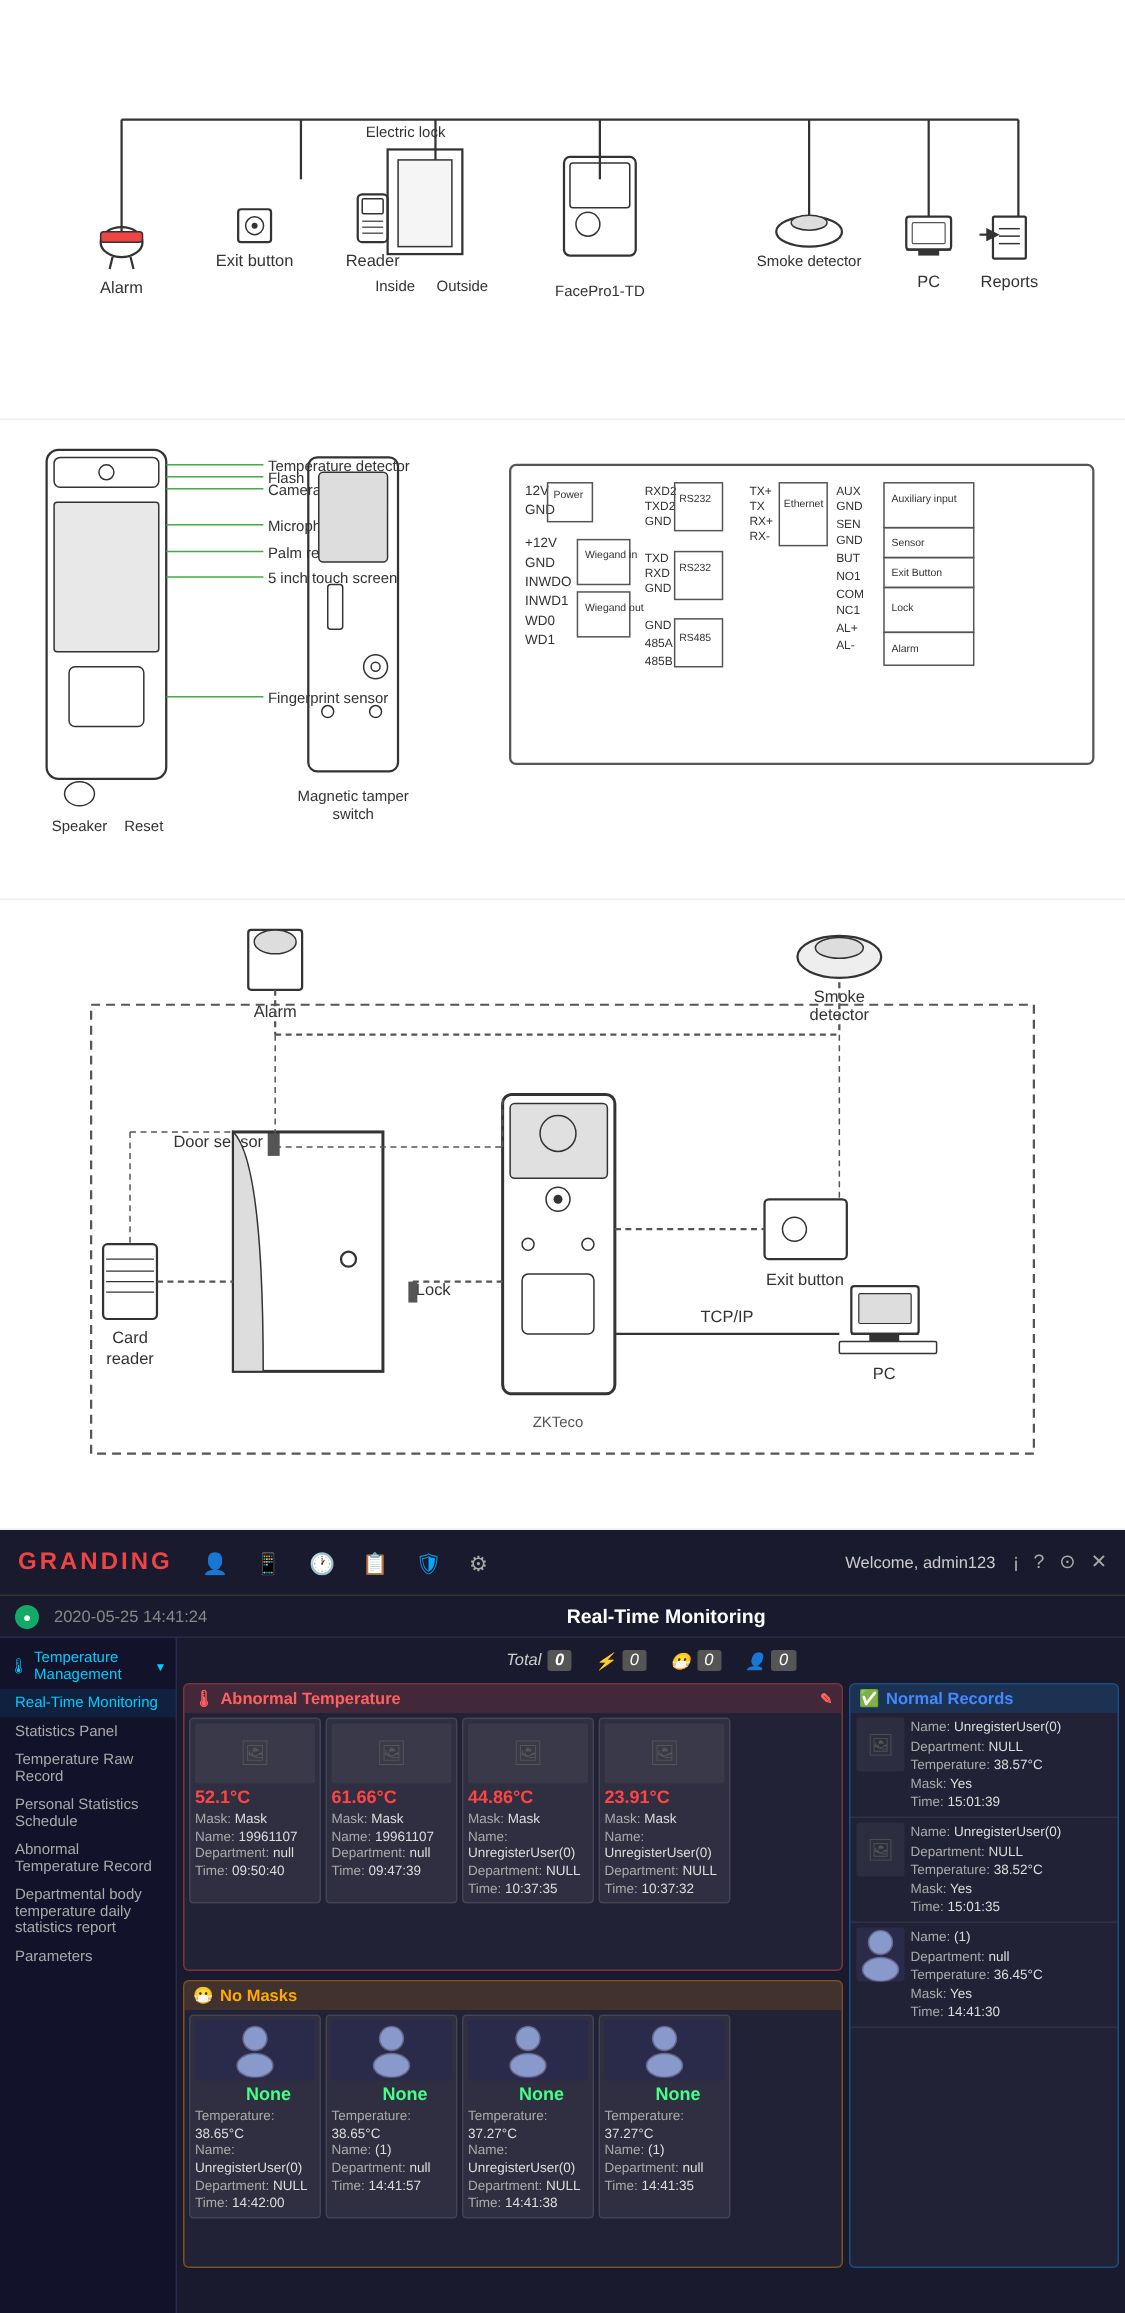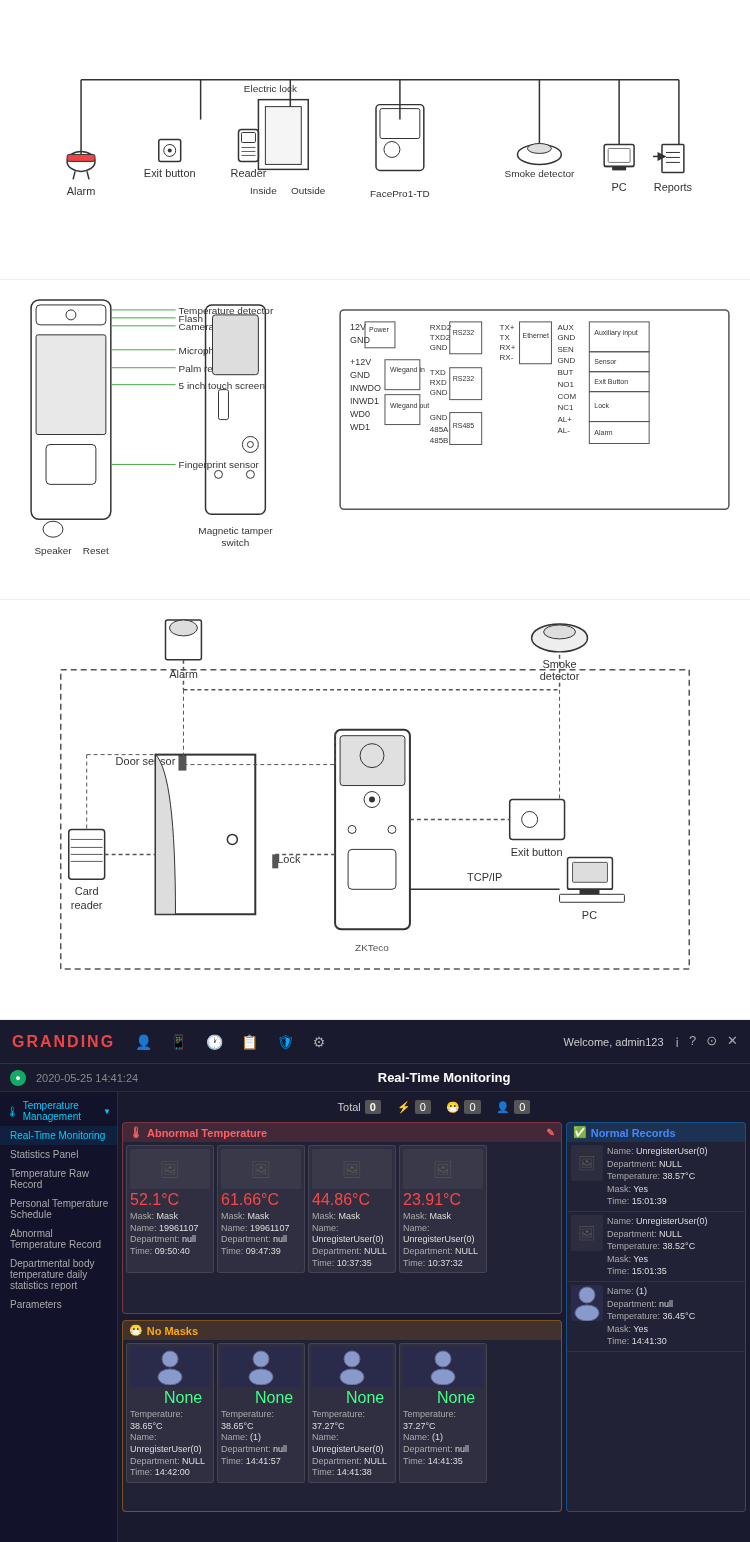--- a/index.html
+++ b/index.html
@@ -173,20 +173,21 @@
       gap: 16px;
       padding: 4px 0;
       margin-bottom: 4px;
     }
     .stat-item {
       display: flex;
       align-items: center;
       gap: 4px;
       color: #ccc;
       font-size: 11px;
+      font-style: italic;
     }
 
     
     .panels-row {
       display: flex;
       gap: 4px;
       height: 390px;
     }
 
     
@@ -246,22 +247,22 @@
       background: rgba(255,255,255,0.05);
       border-radius: 2px;
       margin-bottom: 2px;
       display: flex;
       align-items: center;
       justify-content: center;
       color: #555;
       font-size: 16px;
     }
     .temp-value {
-      font-size: 16px;
-      font-weight: normal;
+      font-size: 12px;
+      font-weight: bold;
       color: #ff4444;
       margin-bottom: 2px;
     }
     .temp-value.normal { color: #44ff88; padding-left: 34px; }
     .card-label {
       color: #aaa;
       font-size: 9px;
       line-height: 1.3;
     }
     .card-label span {
@@ -601,21 +602,21 @@
       <div class="sidebar-item active">
         <span>Real-Time Monitoring</span>
       </div>
       <div class="sidebar-item">
         <span>Statistics Panel</span>
       </div>
       <div class="sidebar-item">
         <span>Temperature Raw Record</span>
       </div>
       <div class="sidebar-item">
-        <span>Personal Temperature Schedule</span>
+        <span>Personal Statistics Schedule</span>
       </div>
       <div class="sidebar-item">
         <span>Abnormal Temperature Record</span>
       </div>
       <div class="sidebar-item">
         <span>Departmental body temperature daily statistics report</span>
       </div>
       <div class="sidebar-item">
         <span>Parameters</span>
       </div>

